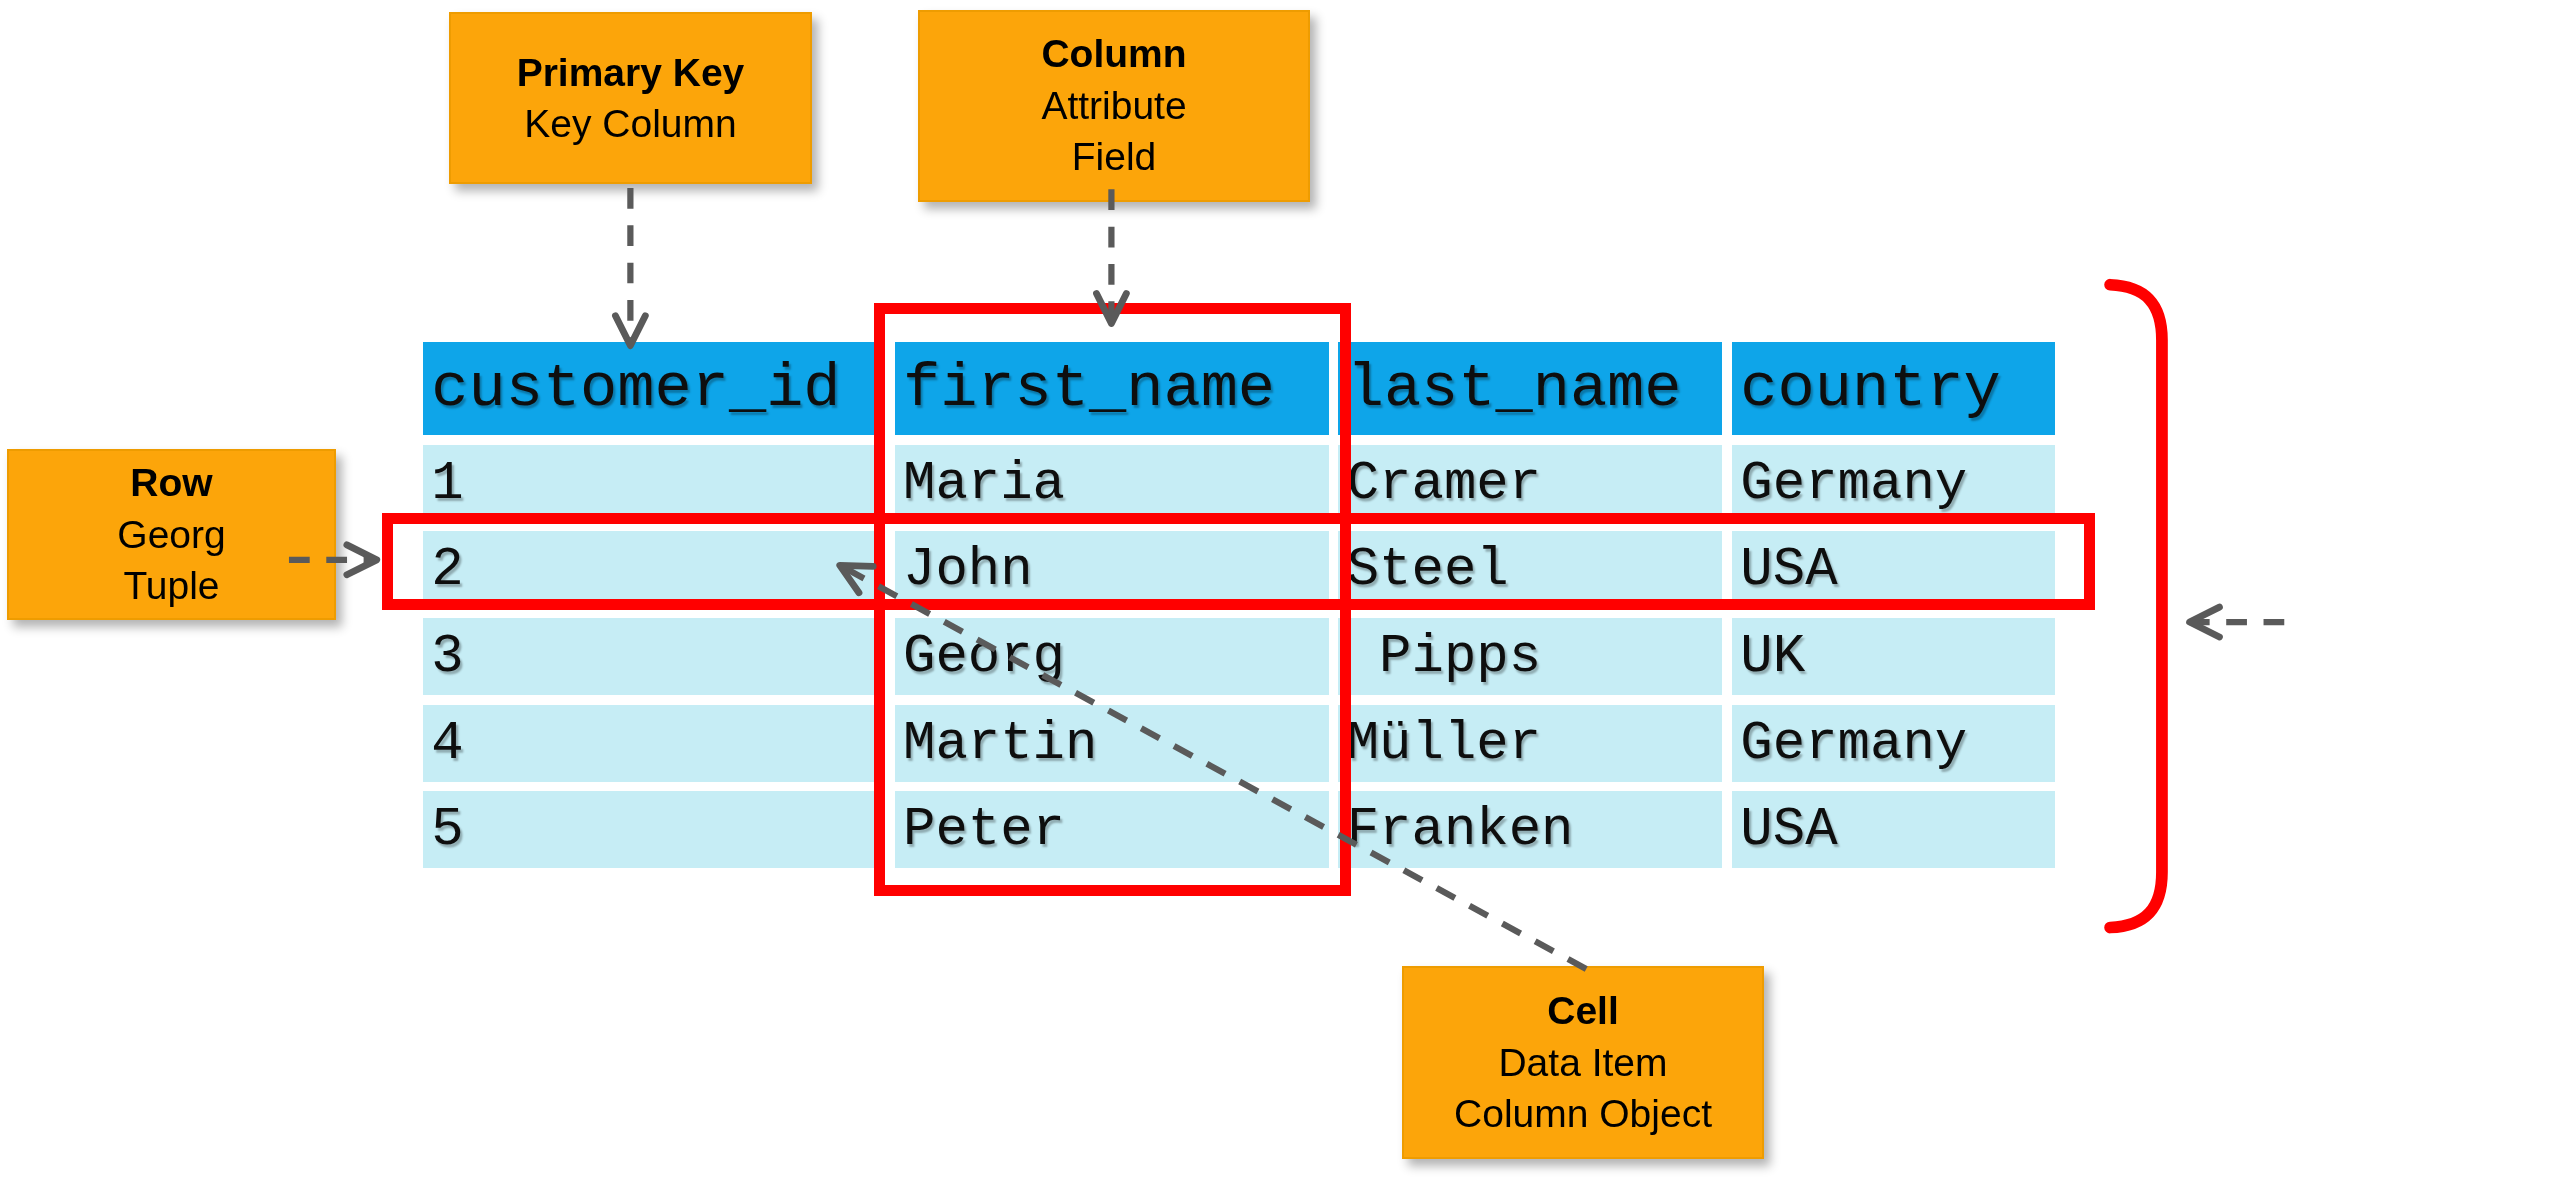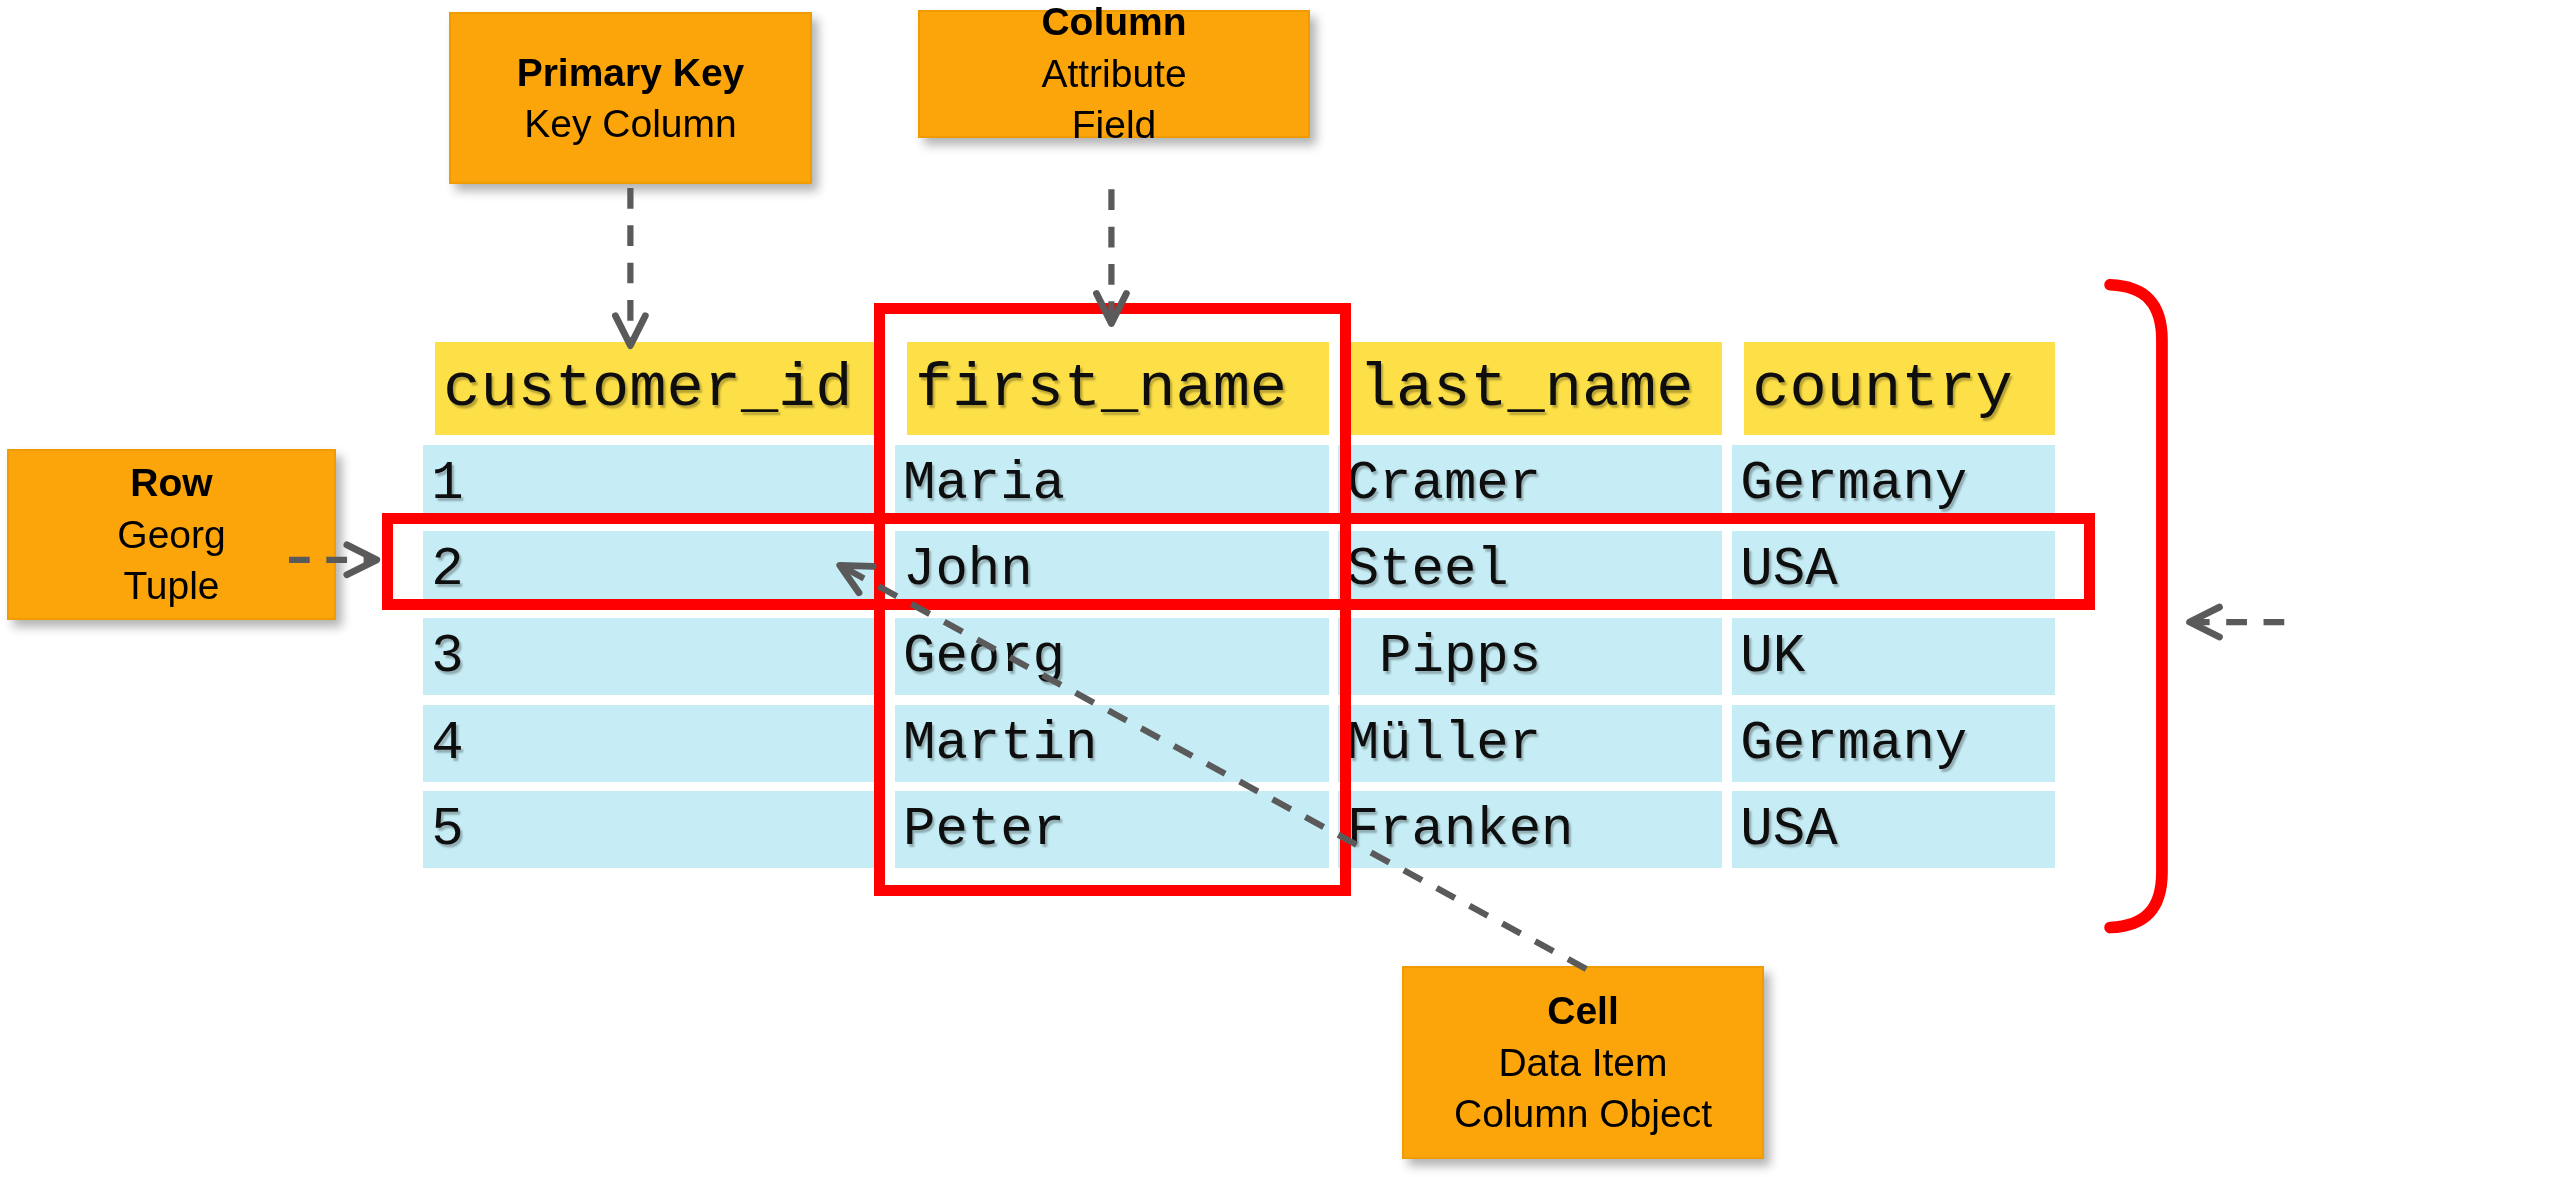--- a/index.html
+++ b/index.html
@@ -6,33 +6,33 @@
   .canvas{position:relative;width:2576px;height:1177px;background:#ffffff;overflow:hidden;
           font-family:"Liberation Sans",sans-serif;}
 
   
   .callout{position:absolute;background:#FCA50A;border:2.8px solid #EE9C01;box-sizing:border-box;
            display:flex;flex-direction:column;justify-content:center;align-items:center;
            text-align:center;color:#000;font-size:39px;line-height:1.32;
            box-shadow:5.5px 7px 9.7px rgba(0,0,0,0.30);}
   .co-title{font-weight:bold;}
   #co-pk   {left:449px;top:12.4px;width:363px;height:172px;}
-  #co-col  {left:918px;top:9.7px;width:392px;height:128px;}
+  #co-col  {left:918px;top:9.7px;width:392px;height:192px;}
   #co-row  {left:7px;top:449px;width:329px;height:171px;}
   #co-table{left:2288px;top:501px;width:278px;height:242px;}
   #co-cell {left:1402px;top:966px;width:362px;height:193px;}
 
   
   .grid{position:absolute;left:423px;top:342px;width:1632px;
         display:grid;grid-template-columns:462px 434px 384px 323px;
         grid-template-rows:93px repeat(5,77px);gap:9.7px;}
   .cell{display:flex;align-items:center;padding-left:8.3px;box-sizing:border-box;
         font-family:"Liberation Mono","DejaVu Sans Mono",monospace;
         white-space:pre;color:#0e0e0e;text-shadow:2.1px 2.8px 2.1px rgba(0,0,0,0.28);}
-  .cell.header{background:#fde047;font-size:62px;margin-left:12px;}
+  .cell.header{background:#0ea5e9;font-size:62px;}
   .cell.body{background:#C6EDF5;font-size:54px;}
 
   
   .hl{position:absolute;box-sizing:border-box;border-style:solid;border-color:#FF0000;
       background:transparent;pointer-events:none;}
   #hl-col{left:874px;top:303px;width:477px;height:593px;border-width:11.7px;}
   #hl-row{left:382px;top:513px;width:1713px;height:97px;border-width:11px;}
 
   
   svg.overlay{position:absolute;left:0;top:0;width:2576px;height:1177px;pointer-events:none;}

